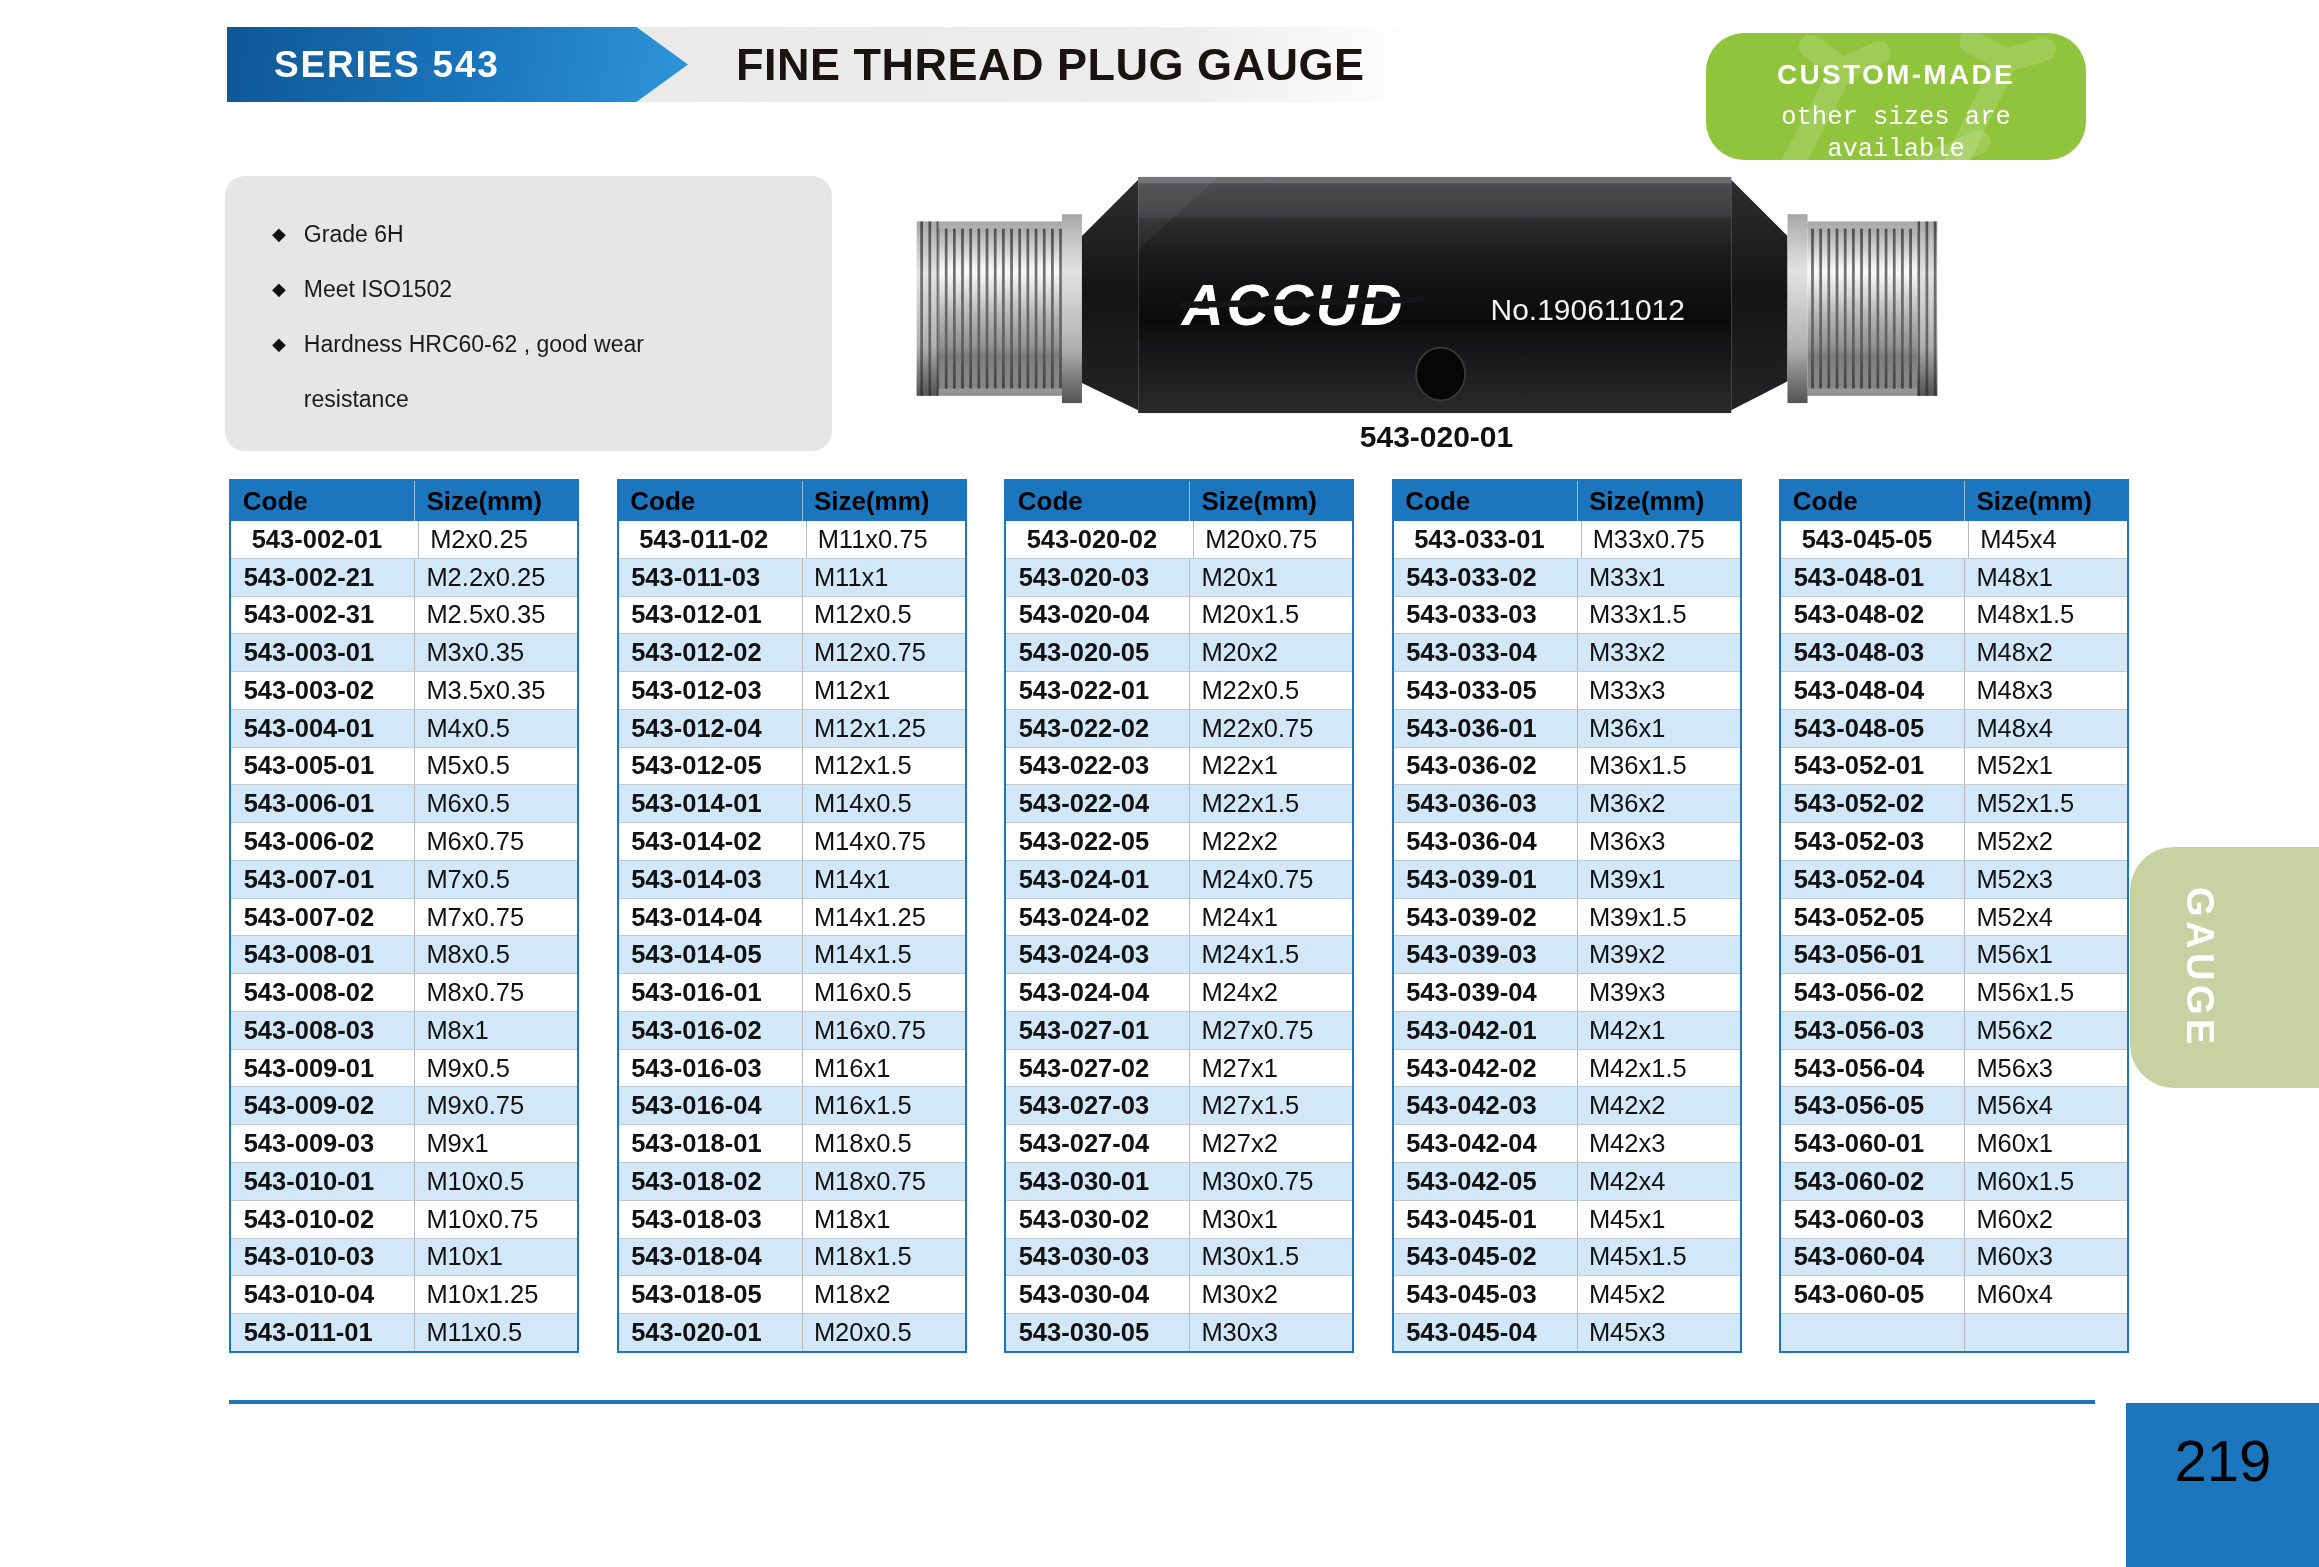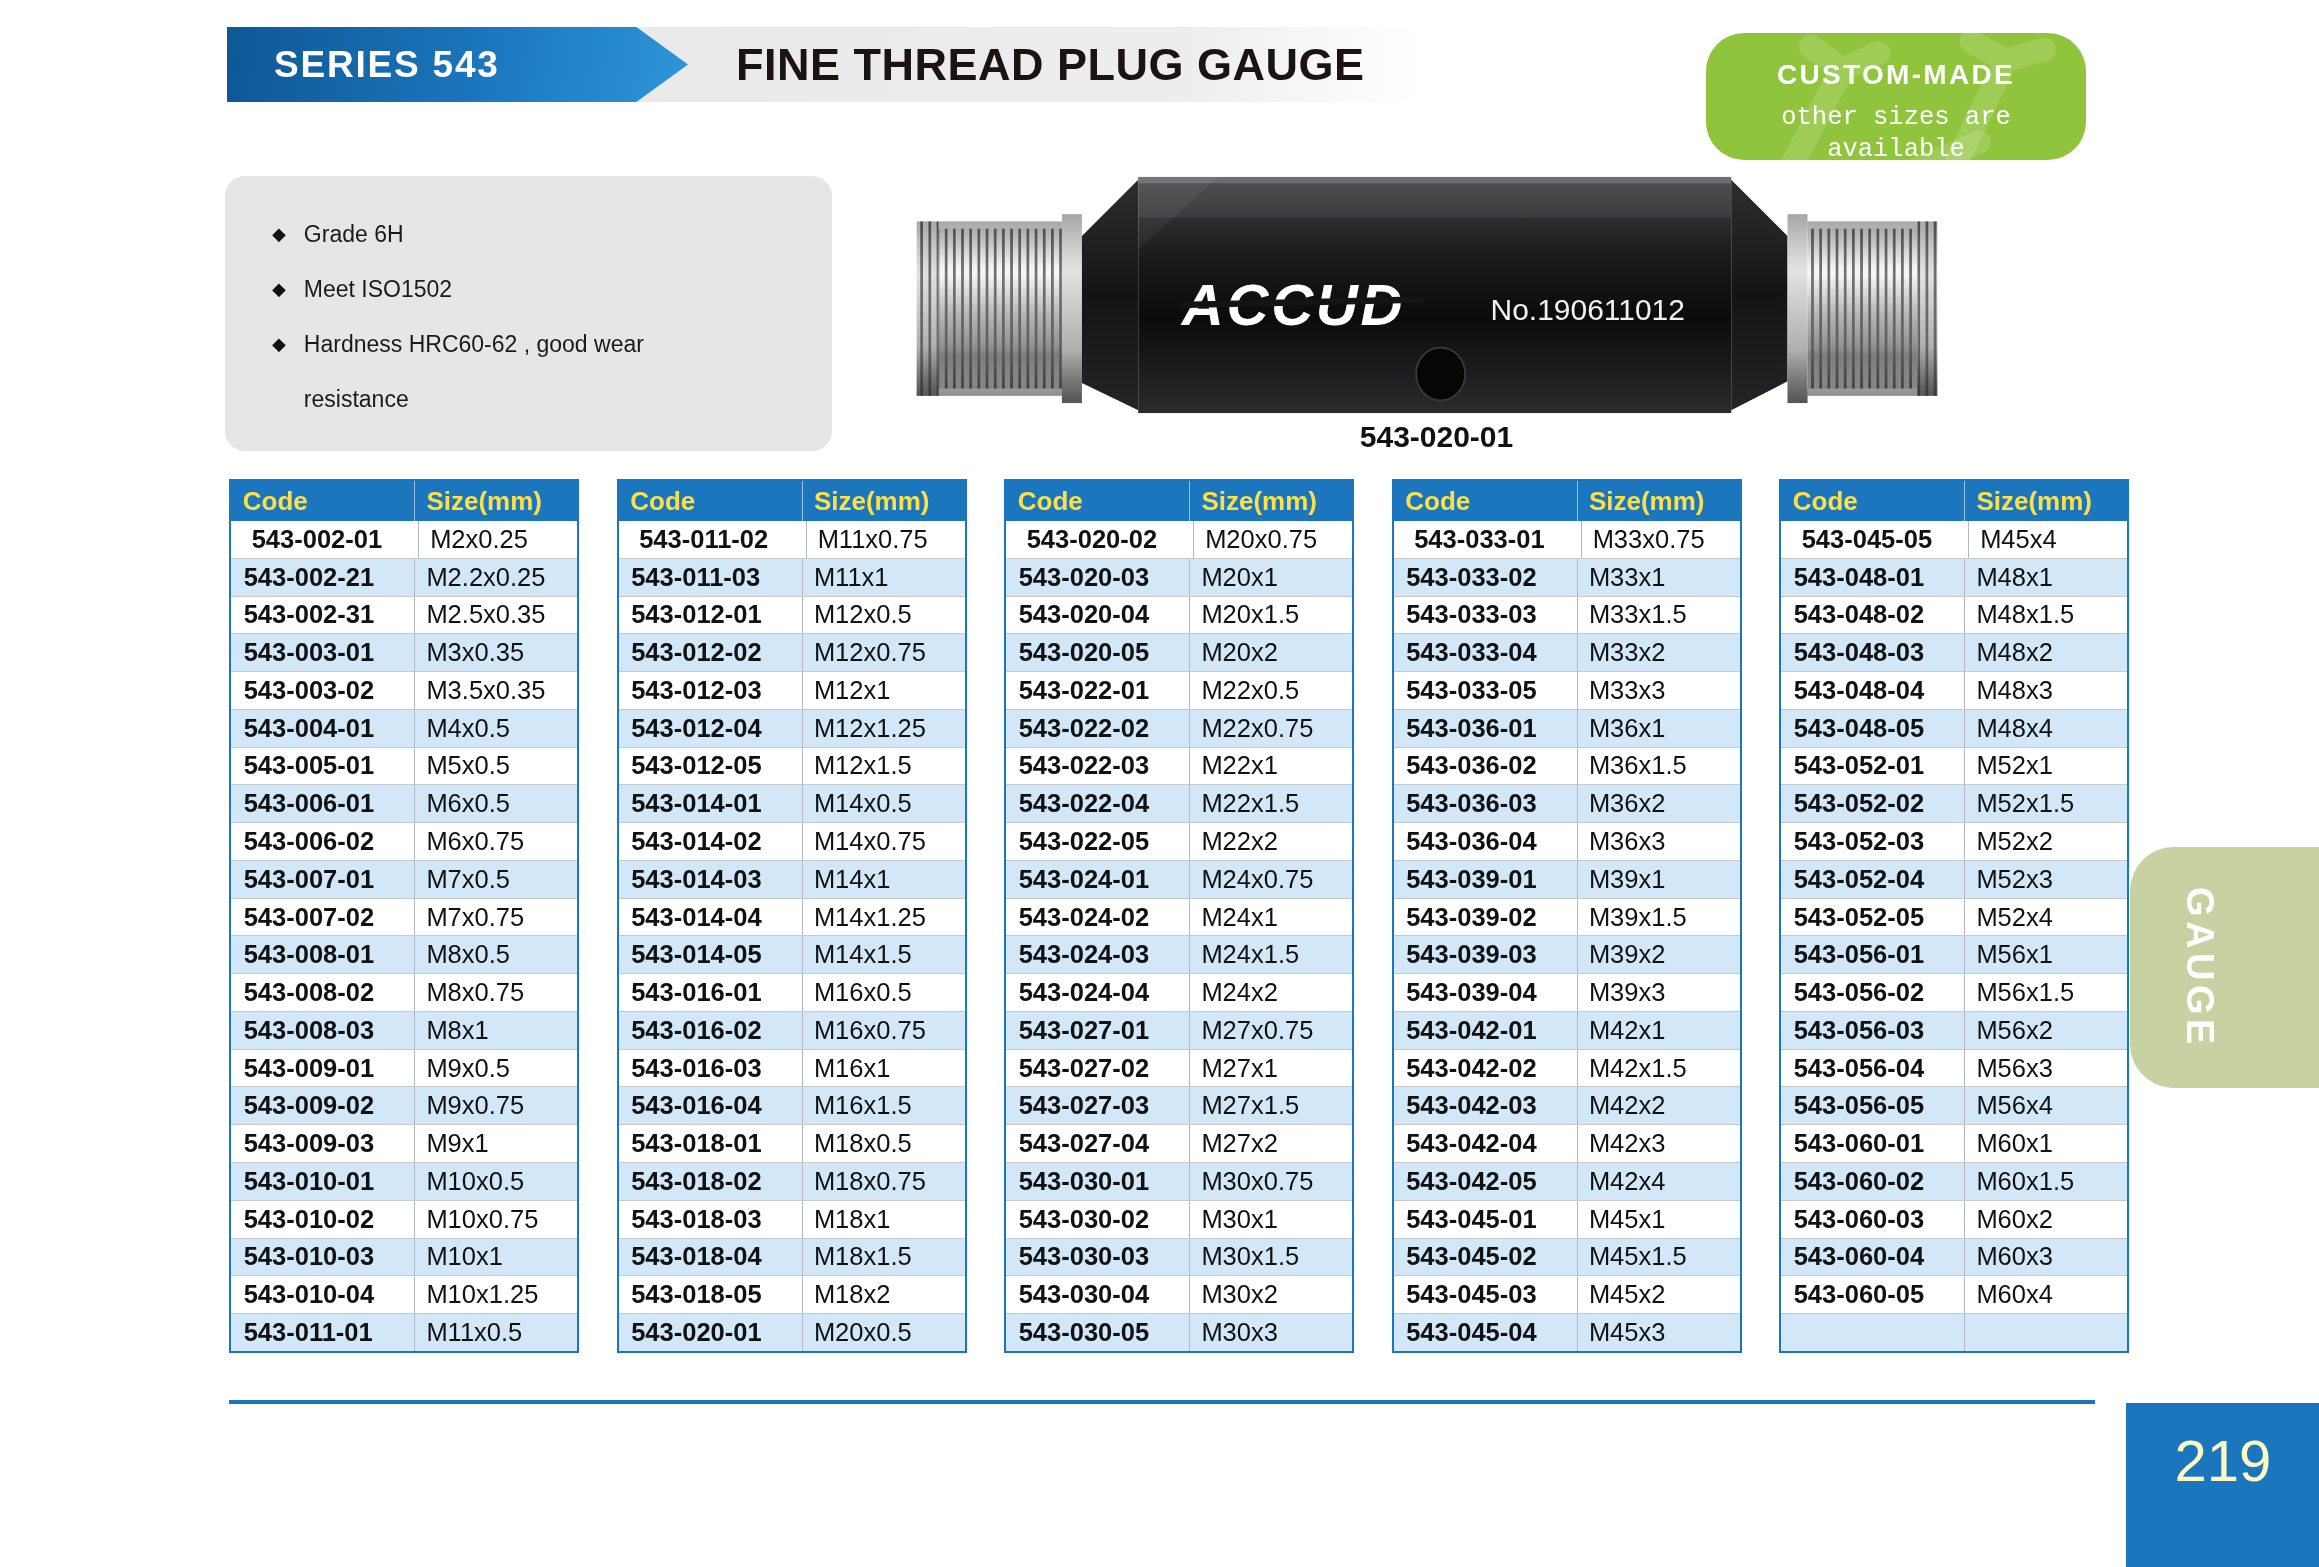--- a/index.html
+++ b/index.html
@@ -52,21 +52,21 @@
 
   
   .product{position:absolute;left:909px;top:127px;width:1036px;height:336px;}
   .product-caption{position:absolute;left:1164px;top:420px;width:545px;text-align:center;
     font-size:30px;font-weight:bold;color:#111;}
 
   
   .tables{position:absolute;left:229px;top:479px;width:1900px;display:flex;justify-content:space-between;}
   .gtable{width:350px;height:874px;border:2.7px solid var(--accent-blue);box-sizing:border-box;
     display:flex;flex-direction:column;background:#fff;}
-  .ghead{height:40px;flex:0 0 40px;background:var(--accent-blue);display:flex;color:#fde047;
+  .ghead{height:40px;flex:0 0 40px;background:var(--accent-blue);display:flex;color:#000000;
     font-weight:bold;font-size:26px;}
   .ghead .hc{width:53%;box-sizing:border-box;padding-left:11.8px;line-height:40px;}
   .ghead .hs{width:47%;box-sizing:border-box;padding-left:11px;line-height:40px;
     border-left:1.8px solid rgba(255,255,255,0.55);}
   .gbody{flex:1;display:flex;flex-direction:column;}
   .grow{flex:1;display:flex;border-top:0.9px solid #c6c9cc;background:#fff;}
   .grow:first-child{border-top:none;padding-left:8px;}
   .grow.alt{background:var(--stripe-blue);}
   .grow .cc{width:53%;box-sizing:border-box;padding-left:12.7px;display:flex;align-items:center;
     font-size:25.5px;font-weight:bold;color:#111;}
@@ -75,21 +75,21 @@
 
   
   .side-tab{position:absolute;left:2130px;top:847px;width:189px;height:241px;
     background:var(--tab-sage);border-radius:44px 0 0 44px;
     display:flex;align-items:center;justify-content:center;}
   .side-tab .vlabel{writing-mode:vertical-rl;color:#fff;font-size:38px;font-weight:bold;
     letter-spacing:4.5px;margin-right:50px;}
   .bottom-rule{position:absolute;left:229px;top:1400px;width:1866px;height:3.6px;background:var(--accent-blue);}
   .page-box{position:absolute;left:2126px;top:1403px;width:194px;height:165px;
     background:var(--accent-blue);text-align:center;}
-  .page-box .pnum{margin-top:23.6px;color:#fef9c3;font-size:58px;display:inline-block;}
+  .page-box .pnum{margin-top:23.6px;color:#000000;font-size:58px;display:inline-block;}
 </style>
 </head>
 <body>
 
 <div id="page">
 
   <div class="title-bar">
     <div class="gray-band"></div>
     <div class="blue-arrow"></div>
     <span class="series-label">SERIES 543</span>

